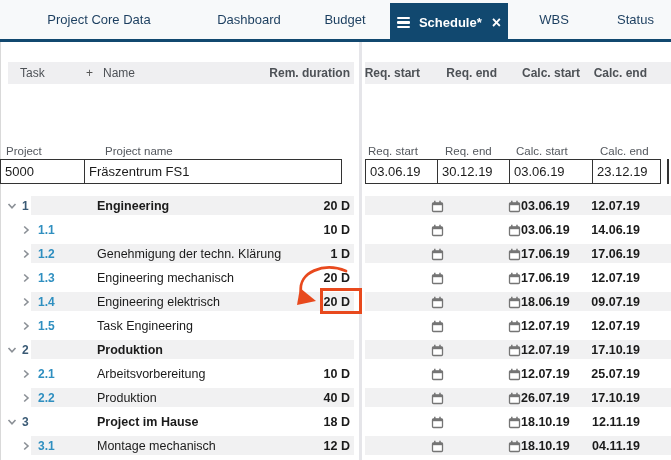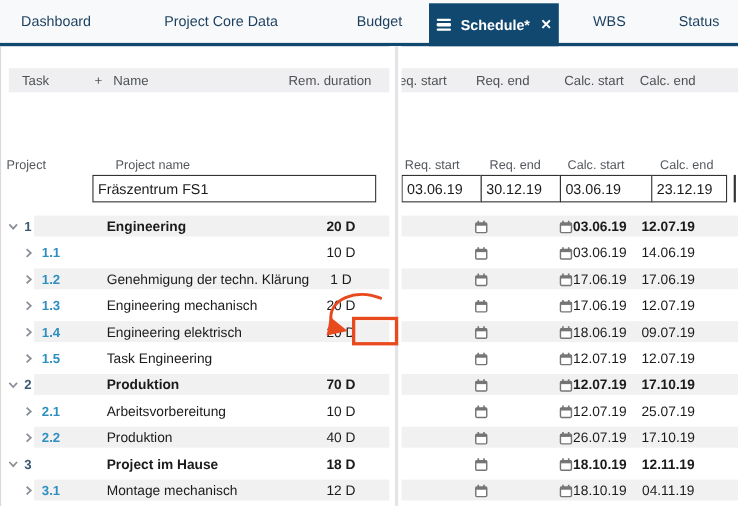--- a/index.html
+++ b/index.html
@@ -39,35 +39,35 @@
   #rows{position:absolute;left:0;top:194px;width:671px;height:266px;z-index:1;}
   .row{position:relative;width:671px;height:24px;line-height:24px;font-size:12.5px;color:#1b1b1b;}
   .row.striped{background-image:linear-gradient(#f1f1f2,#f1f1f2);background-repeat:no-repeat;
                background-size:640px 19px;background-position:31px 2px;}
   .cell{position:absolute;top:0;height:24px;white-space:nowrap;}
   .chev{display:inline-flex;align-items:center;height:24px;}
   .num{font-weight:700;font-size:12px;}
   .num.parent{color:#3a5a75;}
   .num.child{color:#2f8fc0;}
   .bold{font-weight:700;}
-  .right{text-align:center;}
+  .right{text-align:right;font-weight:bold;}
   .calicon{display:inline-flex;align-items:center;height:24px;}
   
   #hl-box{position:absolute;left:320px;top:288px;width:42px;height:26px;
           border:3px solid #e8491d;box-sizing:border-box;z-index:10;}
   #arrow-svg{position:absolute;left:288px;top:260px;z-index:10;}
 </style>
 </head>
 <body>
 
 <div id="app">
 
   <div id="tabbar">
+    <div class="tab tab-1">Project Core Data</div>
     <div class="tab tab-0">Dashboard</div>
-    <div class="tab tab-1">Project Core Data</div>
     <div class="tab tab-2">Budget</div>
     <div style="width:118px"></div>
     <div class="tab tab-3">WBS</div>
     <div class="tab tab-4">Status</div>
   </div>
   <div id="active-tab">
     <span class="ham">
         <i></i>
         <i></i>
         <i></i>
@@ -90,20 +90,21 @@
     <span class="ch right" style="left:559px;width:80px">Calc. end</span>
   </div>
 
   <span class="flabel" style="left:6px">Project</span>
   <span class="flabel" style="left:105px">Project name</span>
   <span class="flabel" style="left:368px">Req. start</span>
   <span class="flabel" style="left:445px">Req. end</span>
   <span class="flabel" style="left:516px">Calc. start</span>
   <span class="flabel" style="left:600px">Calc. end</span>
 
+  <input class="fbox" style="left: 0px; width: 85px;" value="5000">
   <input class="fbox" style="left: 84px; width: 258px;" value="Fräszentrum FS1">
   <input class="fbox" style="left: 365px; width: 73px;" value="03.06.19">
   <input class="fbox" style="left: 437px; width: 73px;" value="30.12.19">
   <input class="fbox" style="left: 509px; width: 84px;" value="03.06.19">
   <input class="fbox" style="left: 592px; width: 69px;" value="23.12.19">
   <div id="clipped-edge"></div>
 
   <div id="rows">
       <div class="row striped">
         <span class="cell chev" style="left:7px">
@@ -273,21 +274,20 @@
         <span class="cell right" style="left:575px;width:65px">12.07.19</span>
       </div>
       <div class="row striped">
         <span class="cell chev" style="left:7px">
           <svg width="10" height="10" viewBox="0 0 10 10">
             <polyline points="1.5,3 5,6.8 8.5,3" fill="none" stroke="#8b9096" stroke-width="1.6"></polyline>
           </svg>
         </span>
         <span class="cell num parent" style="left:22px">2</span>
         <span class="cell bold" style="left:97px">Produktion</span>
-        <span class="cell right bold" style="left:270px;width:80px">70 D</span>
         <span class="cell calicon" style="left:431px">
           <svg width="13" height="13" viewBox="0 0 13 13">
             <rect x="1.5" y="2.8" width="10" height="8.7" rx="1" fill="#fff" stroke="#757575" stroke-width="1.3"></rect>
             <rect x="1.5" y="2.8" width="10" height="2.4" fill="#757575"></rect>
             <line x1="3.8" y1="0.7" x2="3.8" y2="3" stroke="#757575" stroke-width="1.5"></line>
             <line x1="9" y1="0.7" x2="9" y2="3" stroke="#757575" stroke-width="1.5"></line>
           </svg>
         </span>
         <span class="cell calicon" style="left:508px">
           <svg width="13" height="13" viewBox="0 0 13 13">

